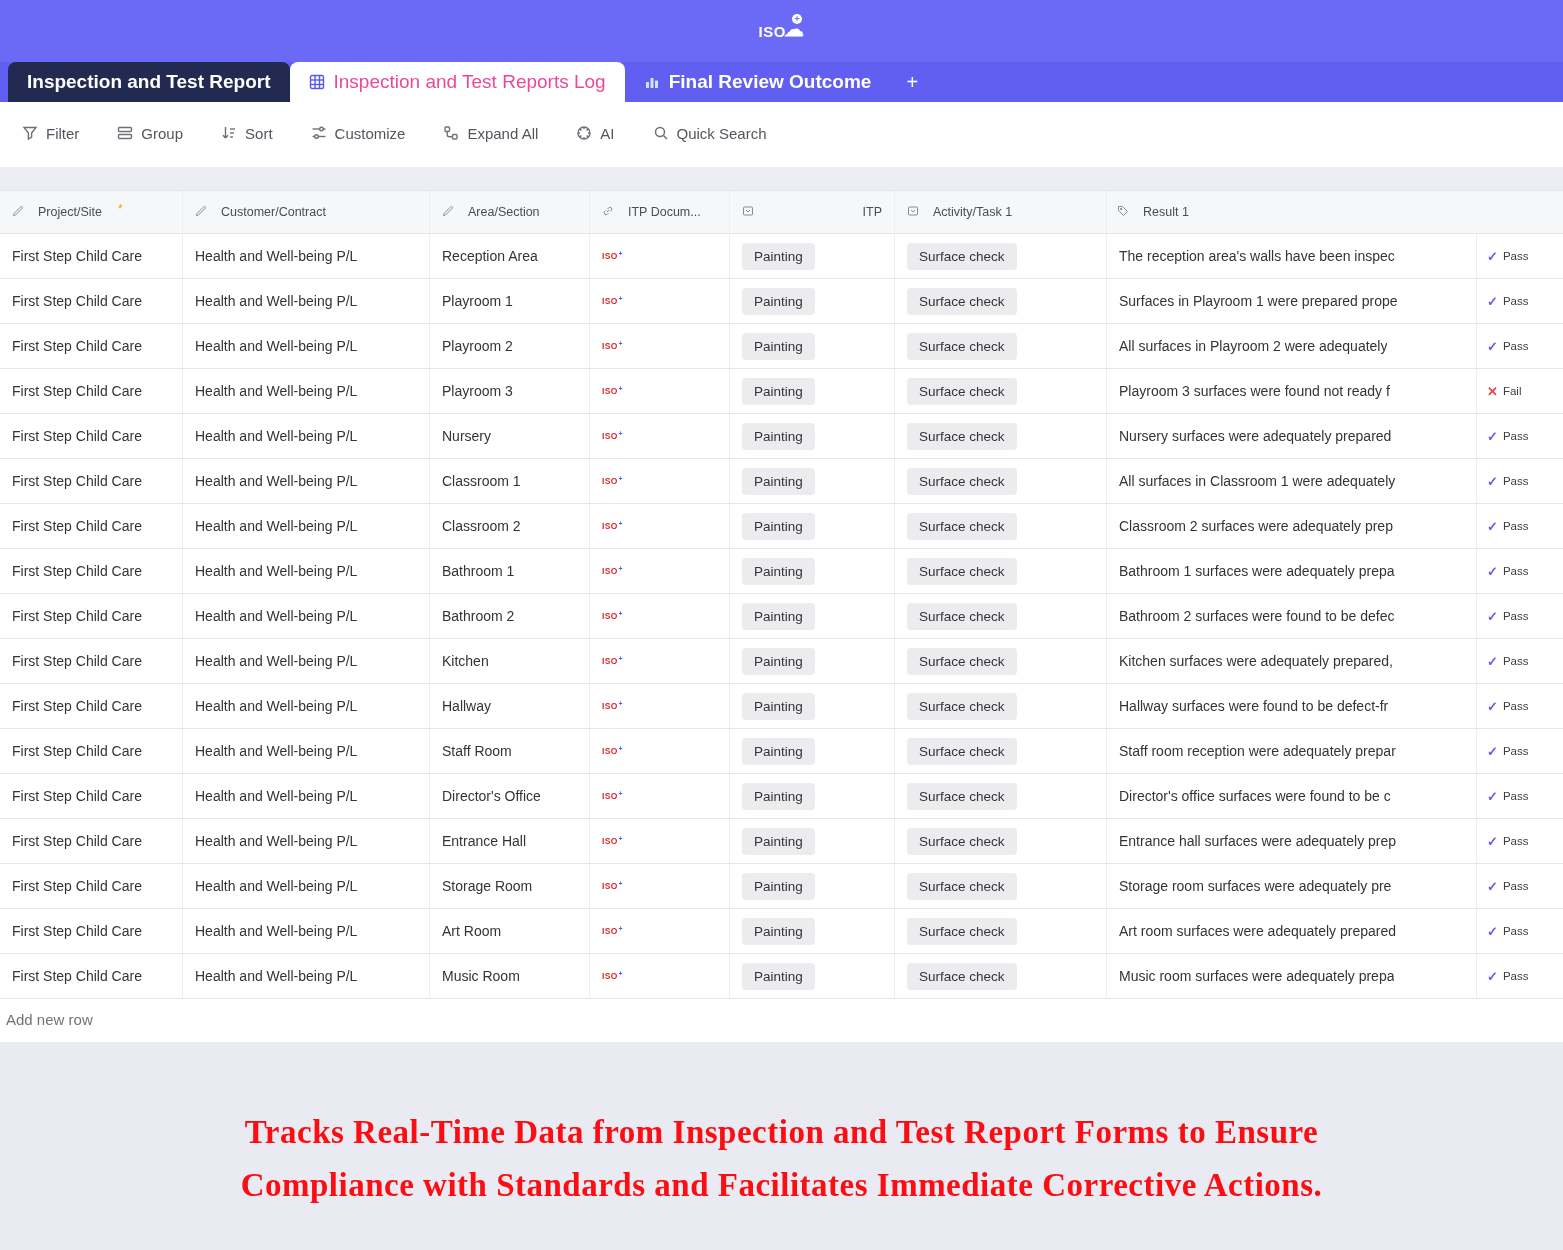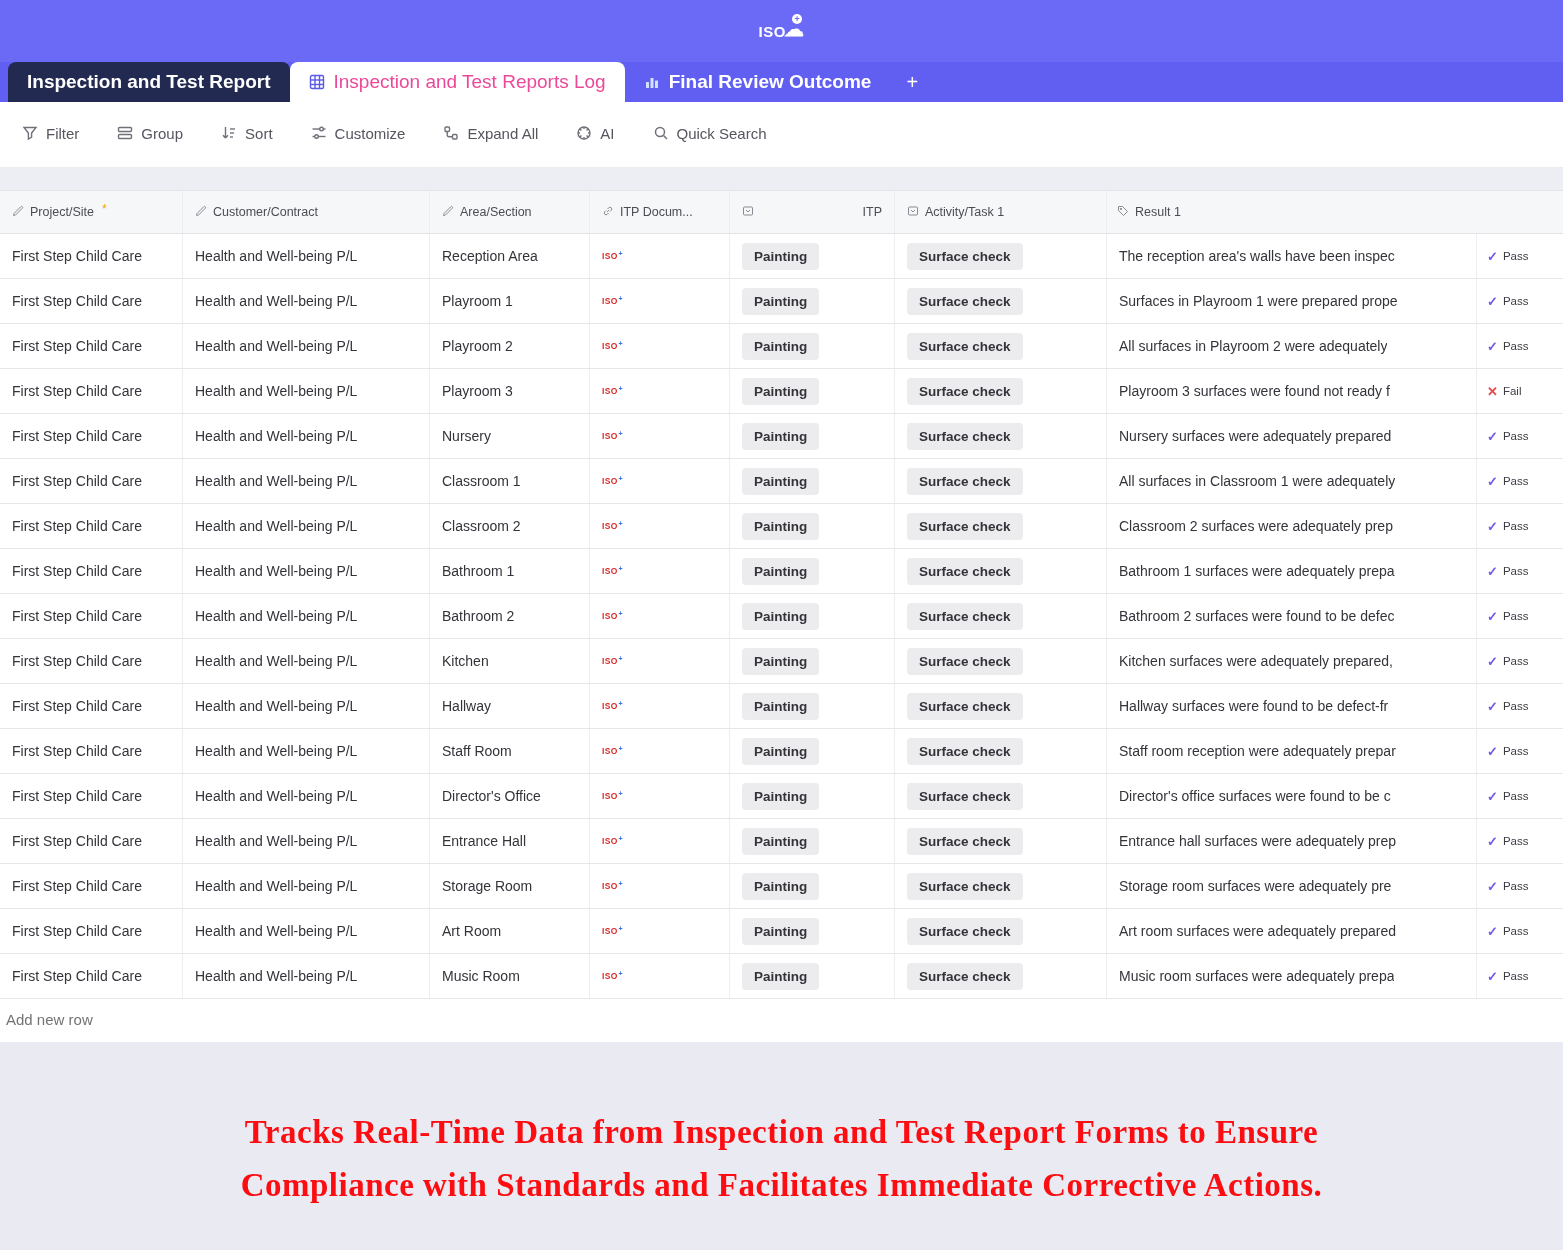--- a/index.html
+++ b/index.html
@@ -58,38 +58,38 @@
   
   .table-wrap { background:#eceef4; padding-top:22px; }
   .table { background:#fff; }
   .tr { display:flex; align-items:stretch; background:#fff; border-bottom:1px solid #e6e6ea; }
   .thead { background:#f6f7f9; border-top:1px solid #e3e3e8; border-bottom:1px solid #e3e3e8; }
   .td, .th {
     display:flex; align-items:center;
     padding:0 12px; border-right:1px solid #eeeef2;
     overflow:hidden; white-space:nowrap;
   }
-  .th { height:42px; color:#4c4c55; font-size:12.5px; gap:6px; cursor:pointer; }
+  .th { height:42px; color:#4c4c55; font-size:12.5px; gap:14px; cursor:pointer; }
   .th svg { color:#8a8a94; flex:none; }
   .td { height:44px; font-size:14px; color:#33333a; }
   .required-star { color:#f0a30a; font-size:12px; margin-left:2px; position:relative; top:-3px; }
 
   .col-project  { width:183px; flex:none; }
   .col-customer { width:247px; flex:none; }
   .col-area     { width:160px; flex:none; }
   .col-itpdoc   { width:140px; flex:none; }
   .col-itp      { width:165px; flex:none;justify-content:space-between; }
   .col-activity { width:212px; flex:none; }
   .col-meas     { flex:1; min-width:0; }
   .col-result   { width:86px; flex:none; border-right:none; padding:0 6px 0 10px; }
 
   .chip {
     background:#ececef; color:#33333a;
     padding:6px 12px; border-radius:4px; font-size:13.5px;
-    cursor:pointer; white-space:nowrap;font-weight:bold;
+    cursor:pointer; white-space:nowrap;
   }
 
   .iso-mini {
     display:inline-flex; align-items:flex-start; cursor:pointer;
     font-weight:bold; line-height:1;
   }
   .iso-mini-text { color:#d92b2b; font-size:8.5px; letter-spacing:.3px; }
   .iso-mini-plus { color:#3b6fe0; font-size:7px; margin-left:1px; position:relative; top:-2px; }
 
   .result-badge { display:flex; align-items:center; gap:5px; font-size:11.5px; color:#3c3c44; cursor:pointer; }

